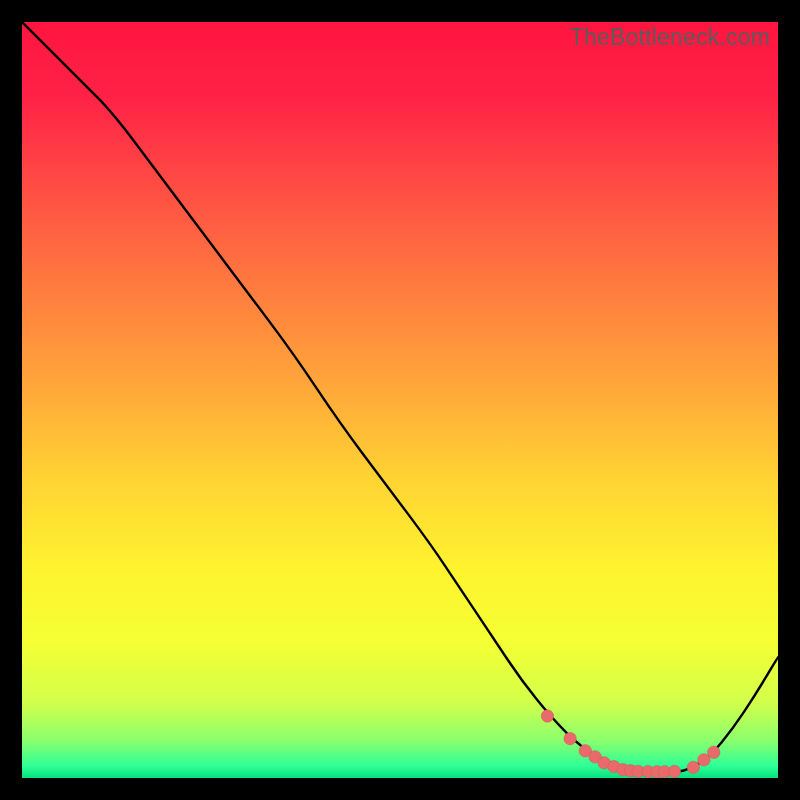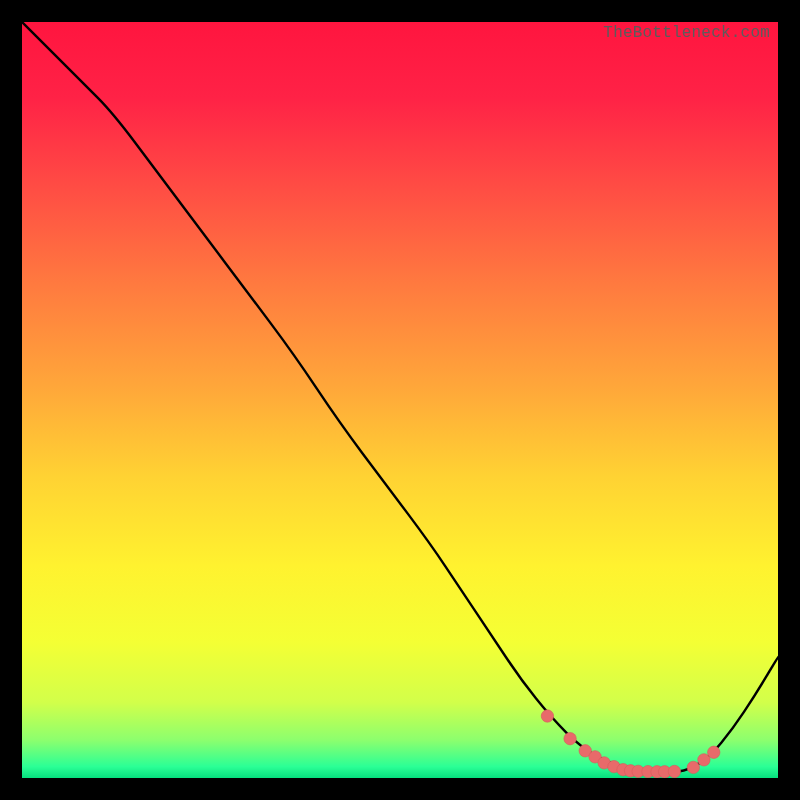--- a/index.html
+++ b/index.html
@@ -21,22 +21,22 @@
     left: 22px;
     top: 22px;
     width: 756px;
     height: 756px;
     overflow: hidden;
   }
   .watermark {
     position: absolute;
     top: 2px;
     right: 8px;
-    font-family: Liberation Mono, monospace;
-    font-size: 16px;
+    font-family: Liberation Sans, sans-serif;
+    font-size: 23px;
     font-weight: 400;
     color: #5c5c5c;
     letter-spacing: 0.2px;
     user-select: none;
   }
   svg { display: block; }
 </style>
 </head>
 <body>
 

